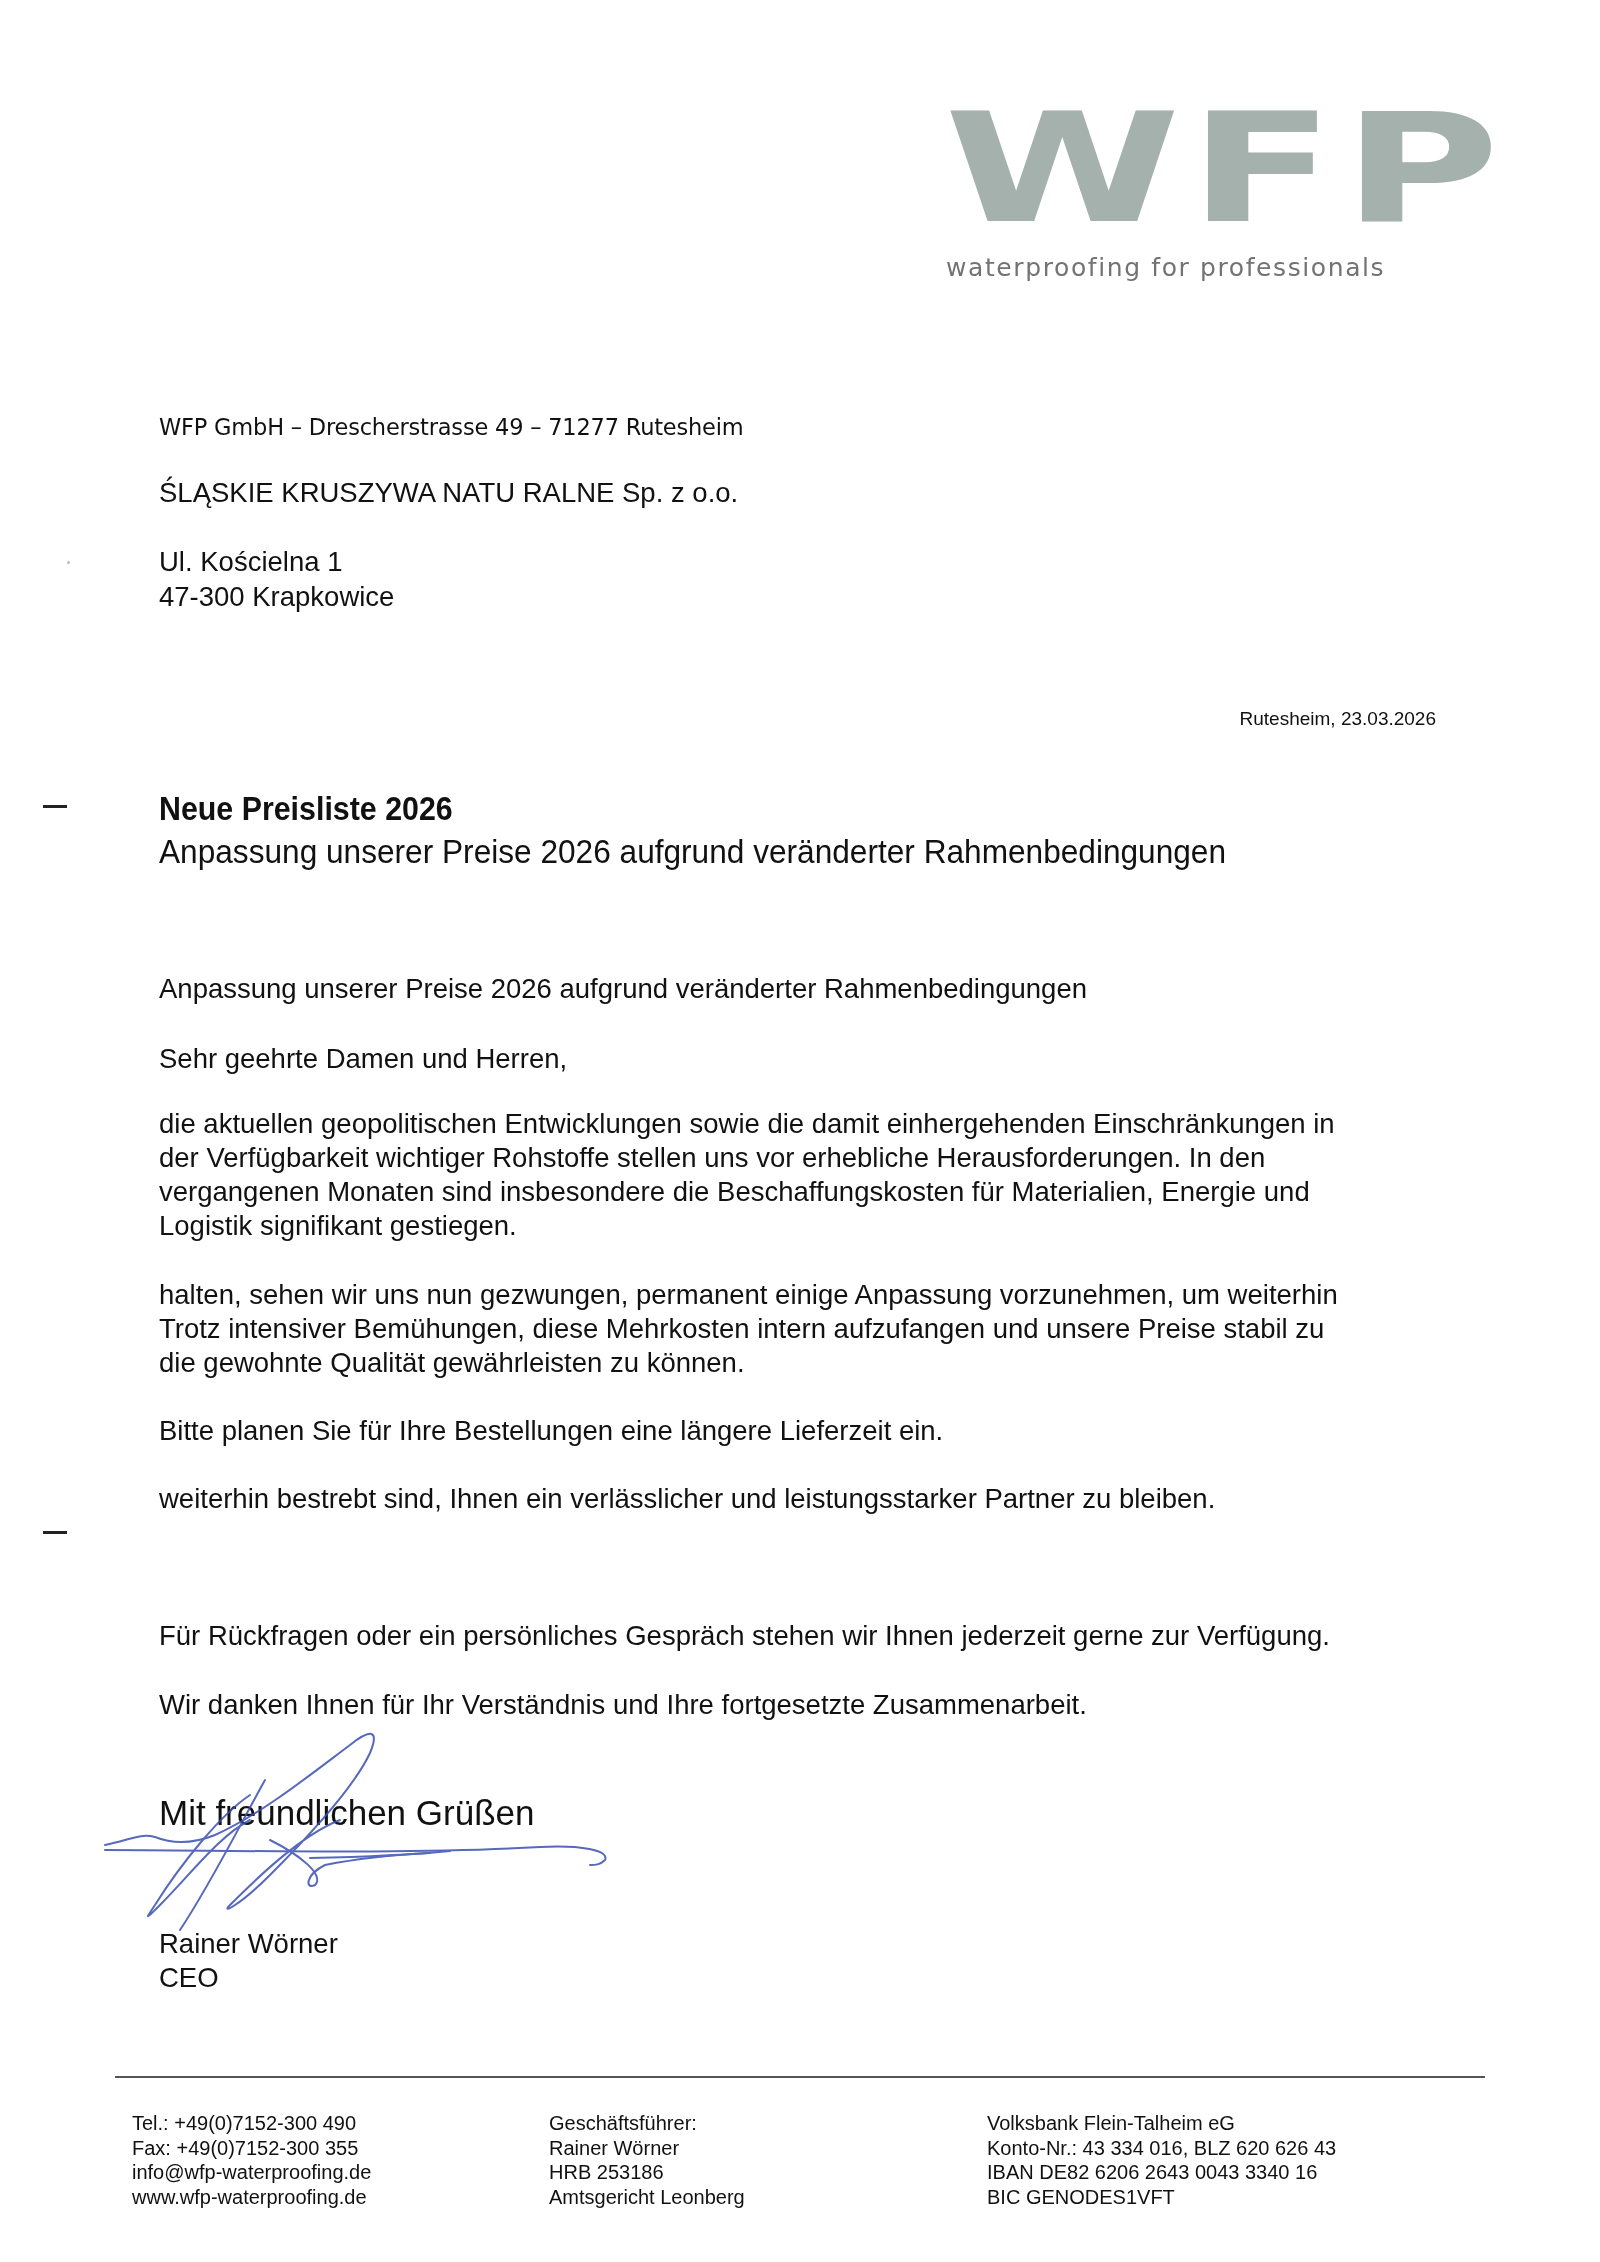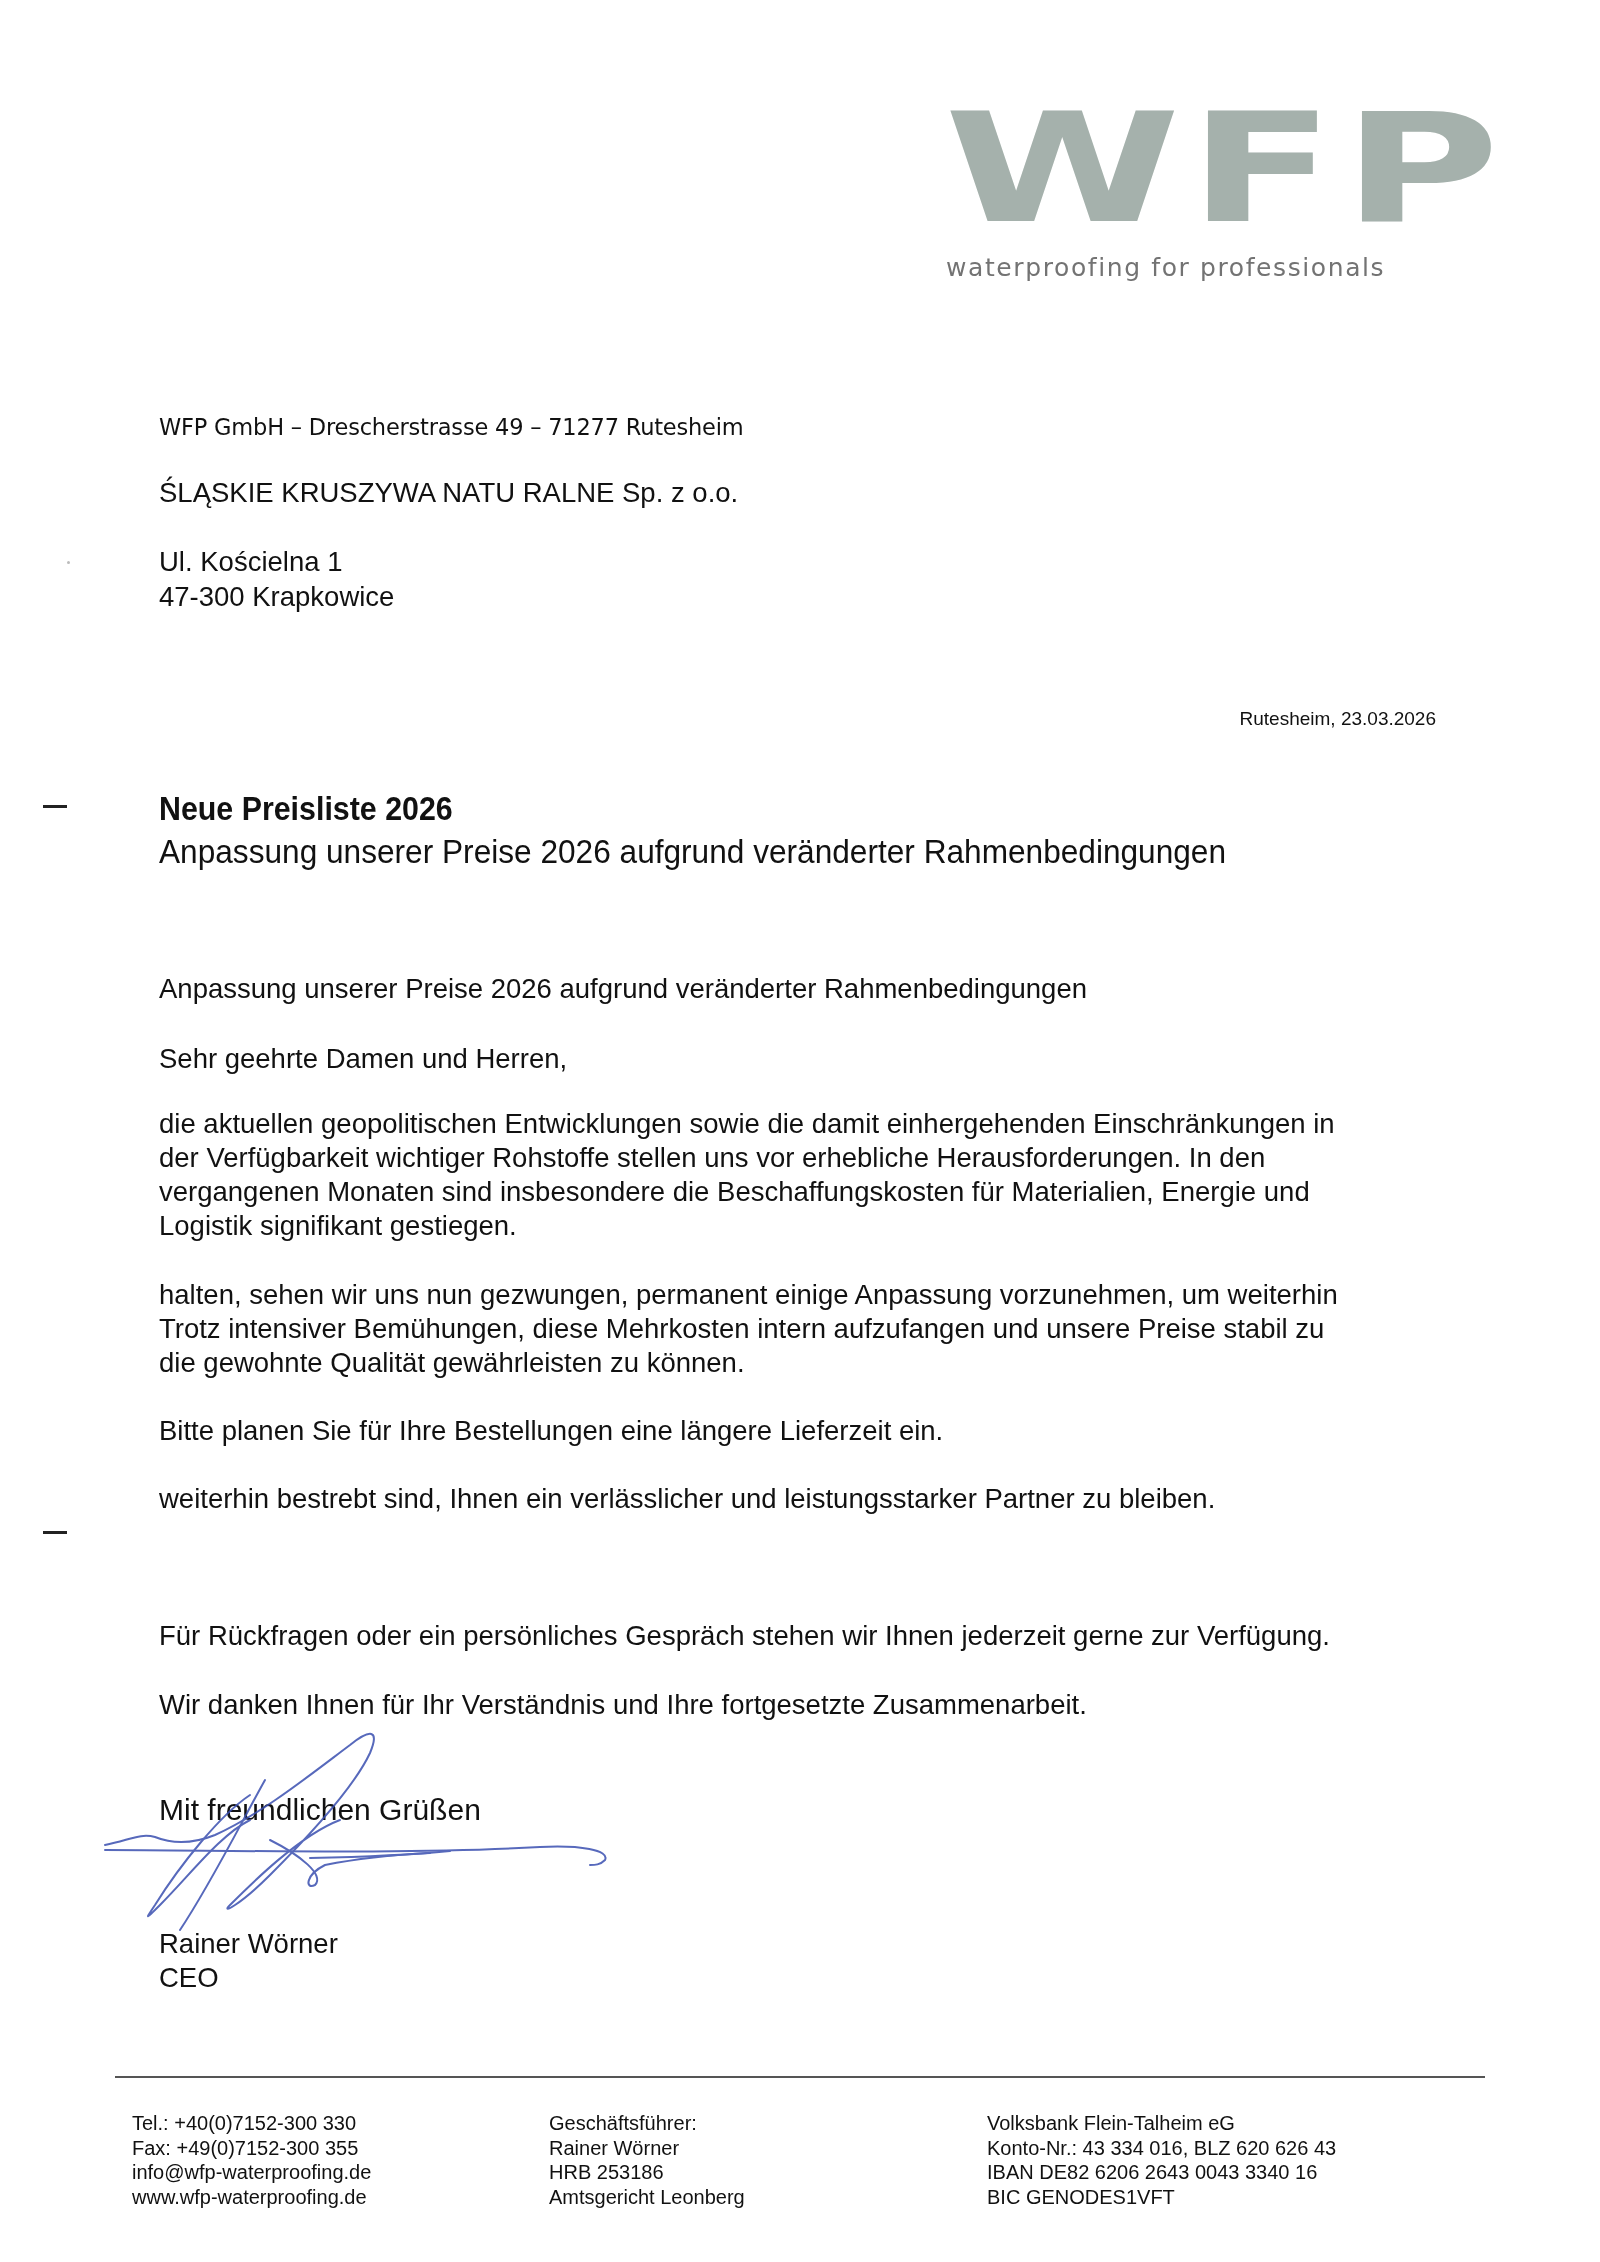--- a/index.html
+++ b/index.html
@@ -29,21 +29,21 @@
 
   .margin-mark { left: 43px; width: 24px; height: 3px; background: #222; }
   .speck { left: 67px; top: 561px; width: 3px; height: 3px; background: #bbb; border-radius: 50%; }
 
   .title { left: 159px; top: 790px; font-size: 33px; font-weight: bold; transform: scaleX(0.92); transform-origin: left top; white-space: nowrap; }
   .subtitle { left: 159px; top: 832px; font-size: 34px; white-space: nowrap; transform: scaleX(0.93); transform-origin: left top; }
 
   .body-text { left: 159px; font-size: 27.5px; line-height: 34px; white-space: nowrap; }
 
   .signature { left: 100px; top: 1725px; width: 600px; height: 240px; }
-  .closing { left: 159px; top: 1793px; font-size: 30px; }
+  .closing { left: 159px; top: 1793px; font-size: 35px; }
   .signer-name { left: 159px; top: 1928px; font-size: 27.5px; }
   .signer-role { left: 159px; top: 1962px; font-size: 27.5px; }
 
   .footer-rule { left: 115px; top: 2076px; width: 1370px; height: 2px; background: #555; }
   .footer-col { top: 2111px; font-size: 20px; line-height: 24.5px; }
   .footer-col div { white-space: nowrap; }
 </style>
 </head>
 <body>
 
@@ -114,21 +114,21 @@
     <path d="M210,133 C260,132 310,130 350,126"></path>
   </g>
 </svg>
 
 <div class="abs signer-name">Rainer Wörner</div>
 <div class="abs signer-role">CEO</div>
 
 <div class="abs footer-rule"></div>
 
 <div class="abs footer-col" style="left:132px;">
-  <div>Tel.: +40(0)7152-300 330</div>
+  <div>Tel.: +49(0)7152-300 490</div>
   <div>Fax: +49(0)7152-300 355</div>
   <div>info@wfp-waterproofing.de</div>
   <div>www.wfp-waterproofing.de</div>
 </div>
 
 <div class="abs footer-col" style="left:549px;">
   <div>Geschäftsführer:</div>
   <div>Rainer Wörner</div>
   <div>HRB 253186</div>
   <div>Amtsgericht Leonberg</div>

